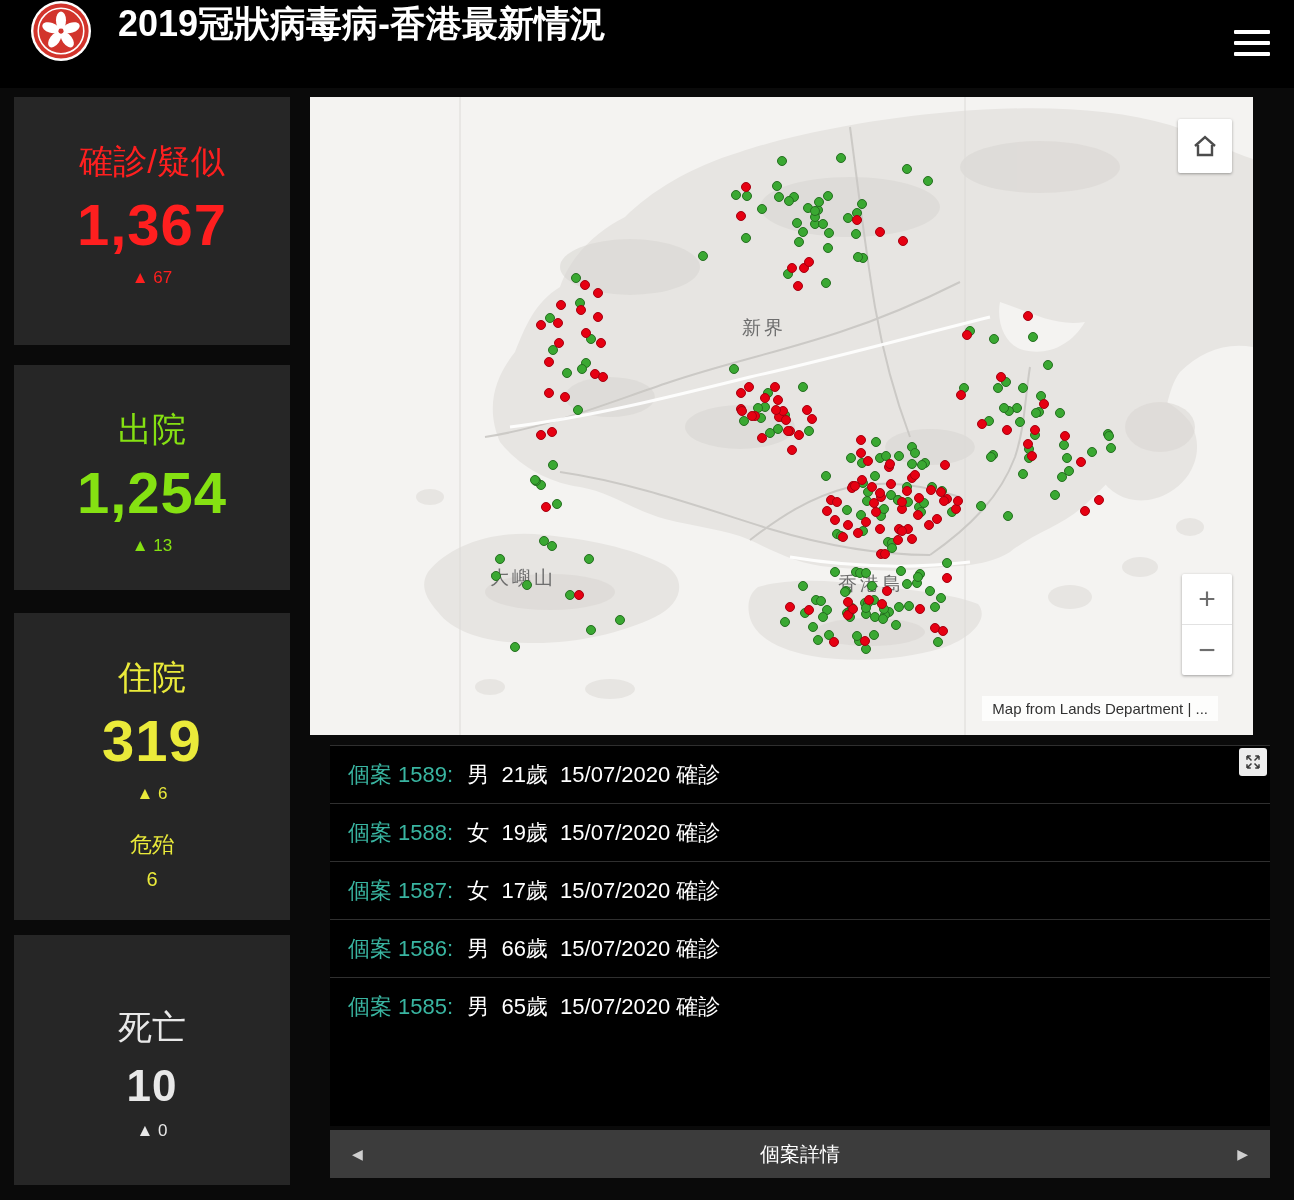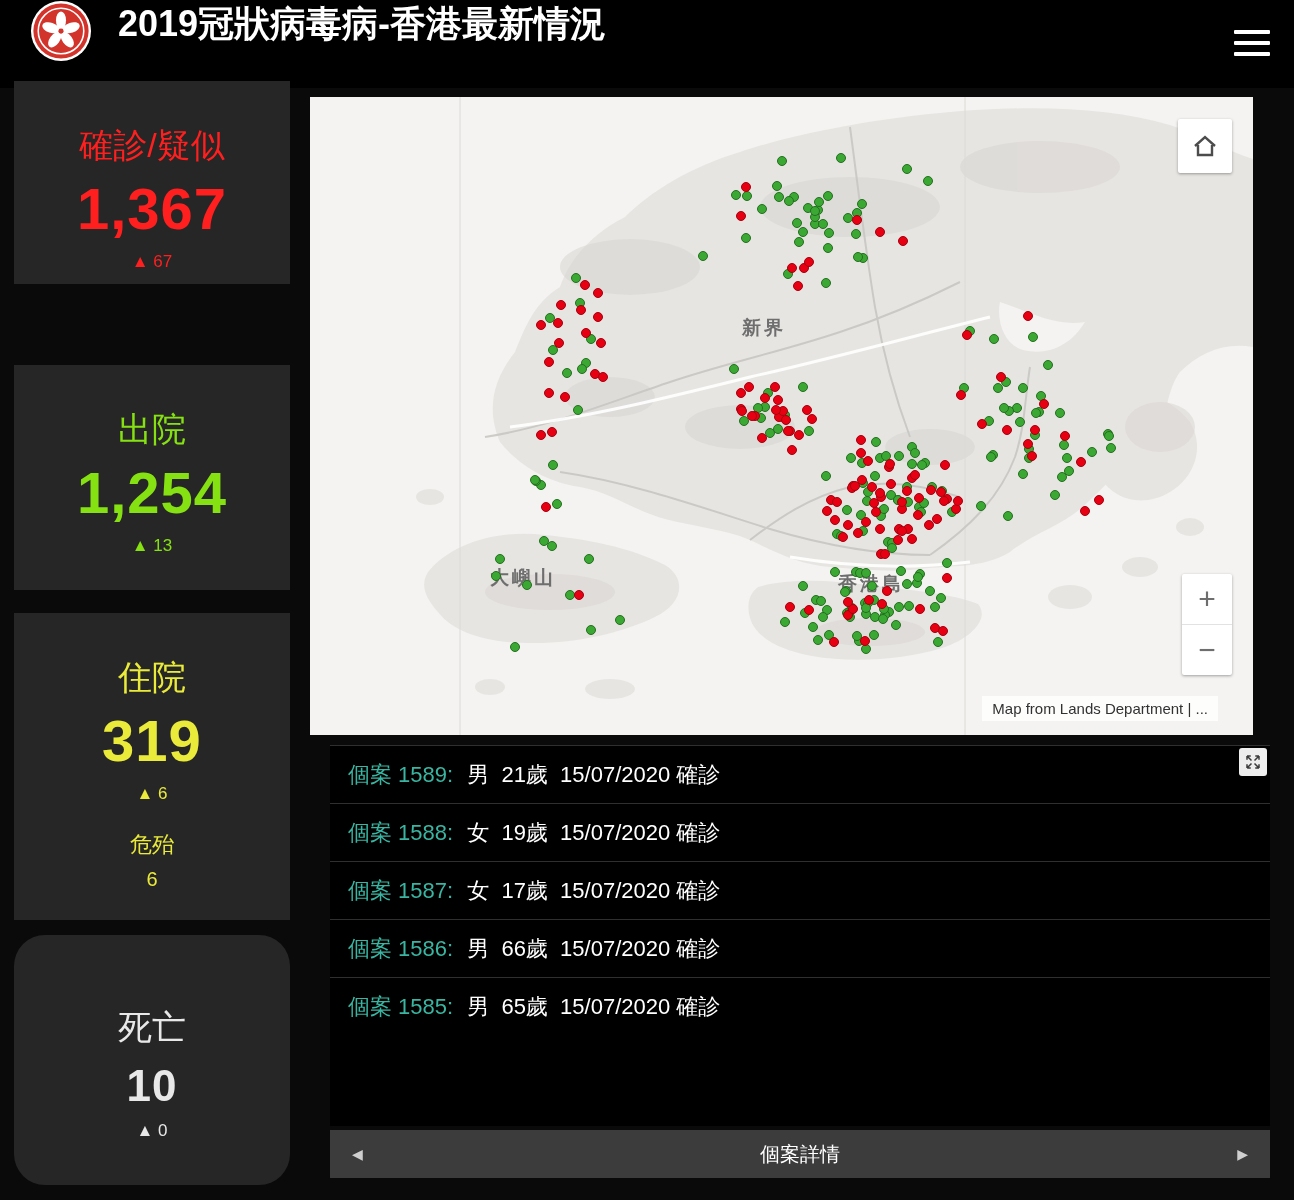--- a/index.html
+++ b/index.html
@@ -9,37 +9,37 @@
   
   .header{position:absolute;top:0;left:0;width:100%;height:88px;background:#000;display:flex;align-items:flex-start;}
   .logo{margin-left:30px;flex:none;display:flex;}
   .title{margin-left:26px;font-size:36px;font-weight:700;color:#fff;white-space:nowrap;}
   .menu{position:absolute;right:24px;top:30px;width:36px;cursor:pointer;}
   .menu .bar{height:4px;background:#fff;margin-bottom:7px;border-radius:1px;}
   .menu .bar:last-child{margin-bottom:0;}
 
   
   .card{position:absolute;left:14px;width:276px;background:#262626;display:flex;flex-direction:column;align-items:center;}
-  #card0{top:81px;height:203px;}
+  #card0{top:97px;height:248px;}
   #card1{top:365px;height:225px;}
   #card2{top:613px;height:307px;}
-  #card3{top:935px;height:250px;border-radius:31px;}
+  #card3{top:935px;height:250px;}
   .card-label{margin-top:42px;font-size:34px;}
   .card-value{margin-top:6px;font-size:58px;font-weight:700;letter-spacing:1px;}
   .card-delta{margin-top:10px;font-size:17px;}
   .card-sub-label{margin-top:26px;font-size:22px;}
   .card-sub-value{margin-top:8px;font-size:20px;}
   #card3 .card-label{margin-top:70px;}
   #card3 .card-value{font-size:44px;margin-top:10px;}
 
   
   .map-panel{position:absolute;left:310px;top:97px;width:943px;height:638px;background:#f4f3f1;overflow:hidden;}
   .map-svg{position:absolute;left:0;top:0;}
   .map-label-layer{position:absolute;left:0;top:0;right:0;bottom:0;}
-  .map-label{position:absolute;color:#6e6e6e;font-size:19px;letter-spacing:3px;font-weight:700;}
+  .map-label{position:absolute;color:#6e6e6e;font-size:19px;letter-spacing:3px;font-weight:400;}
   .dot-layer{position:absolute;left:0;top:0;right:0;bottom:0;}
   .dot{position:absolute;width:10px;height:10px;border-radius:50%;margin-left:-5px;margin-top:-5px;box-sizing:border-box;}
   .dot.red{border:1px solid #a50010;}
   .dot.green{border:1px solid #256f20;}
   .map-home{position:absolute;top:22px;right:21px;width:54px;height:54px;background:#fff;border-radius:2px;
             box-shadow:0 1px 3px rgba(0,0,0,.35);display:flex;align-items:center;justify-content:center;cursor:pointer;}
   .zoom{position:absolute;right:21px;bottom:60px;width:50px;background:#fff;border-radius:2px;box-shadow:0 1px 3px rgba(0,0,0,.35);}
   .zoom-btn{width:50px;height:50px;display:flex;align-items:center;justify-content:center;font-size:30px;color:#6e6e6e;cursor:pointer;user-select:none;}
   .zoom-btn + .zoom-btn{border-top:1px solid #e2e2e2;}
   .attribution{position:absolute;right:35px;bottom:14px;background:rgba(255,255,255,.78);color:#323232;font-size:15px;padding:4px 10px;white-space:nowrap;}

